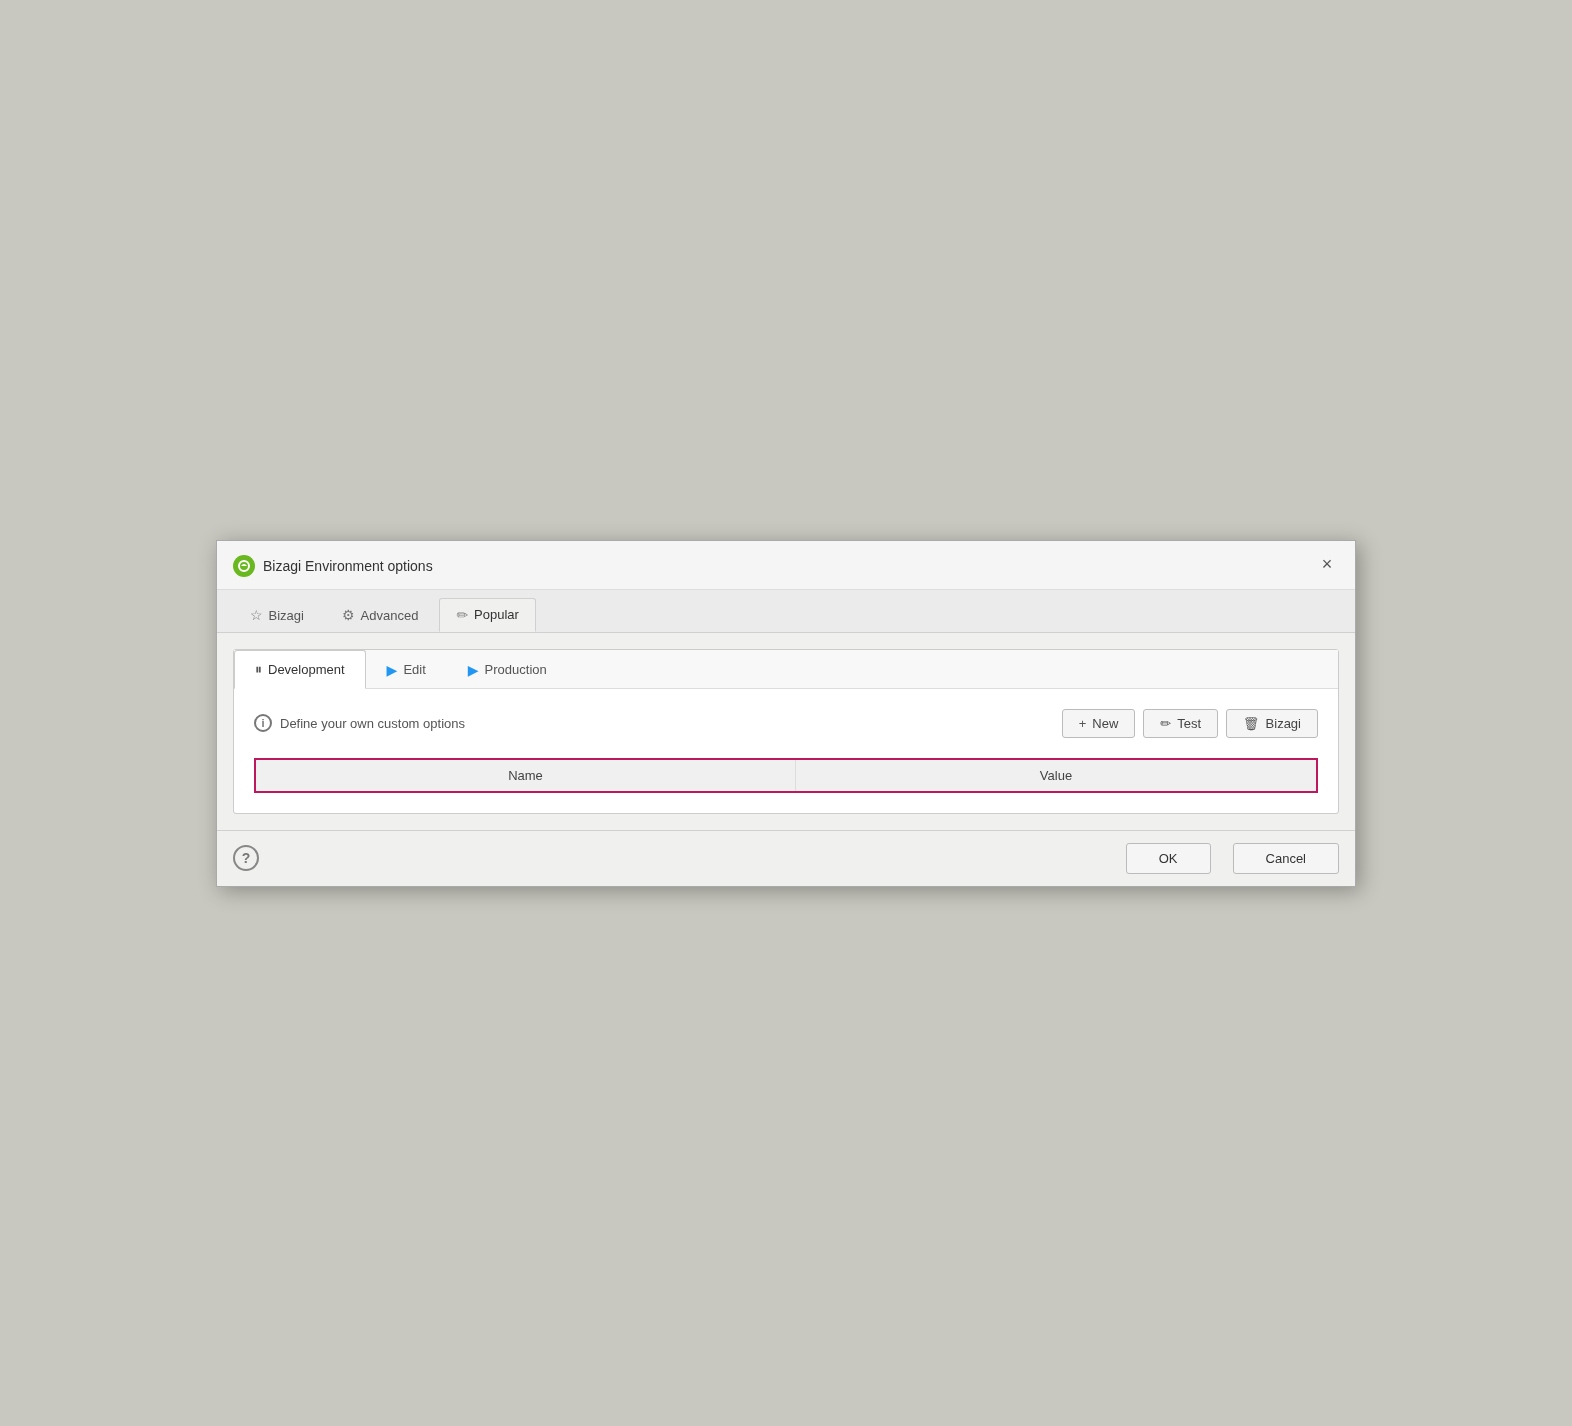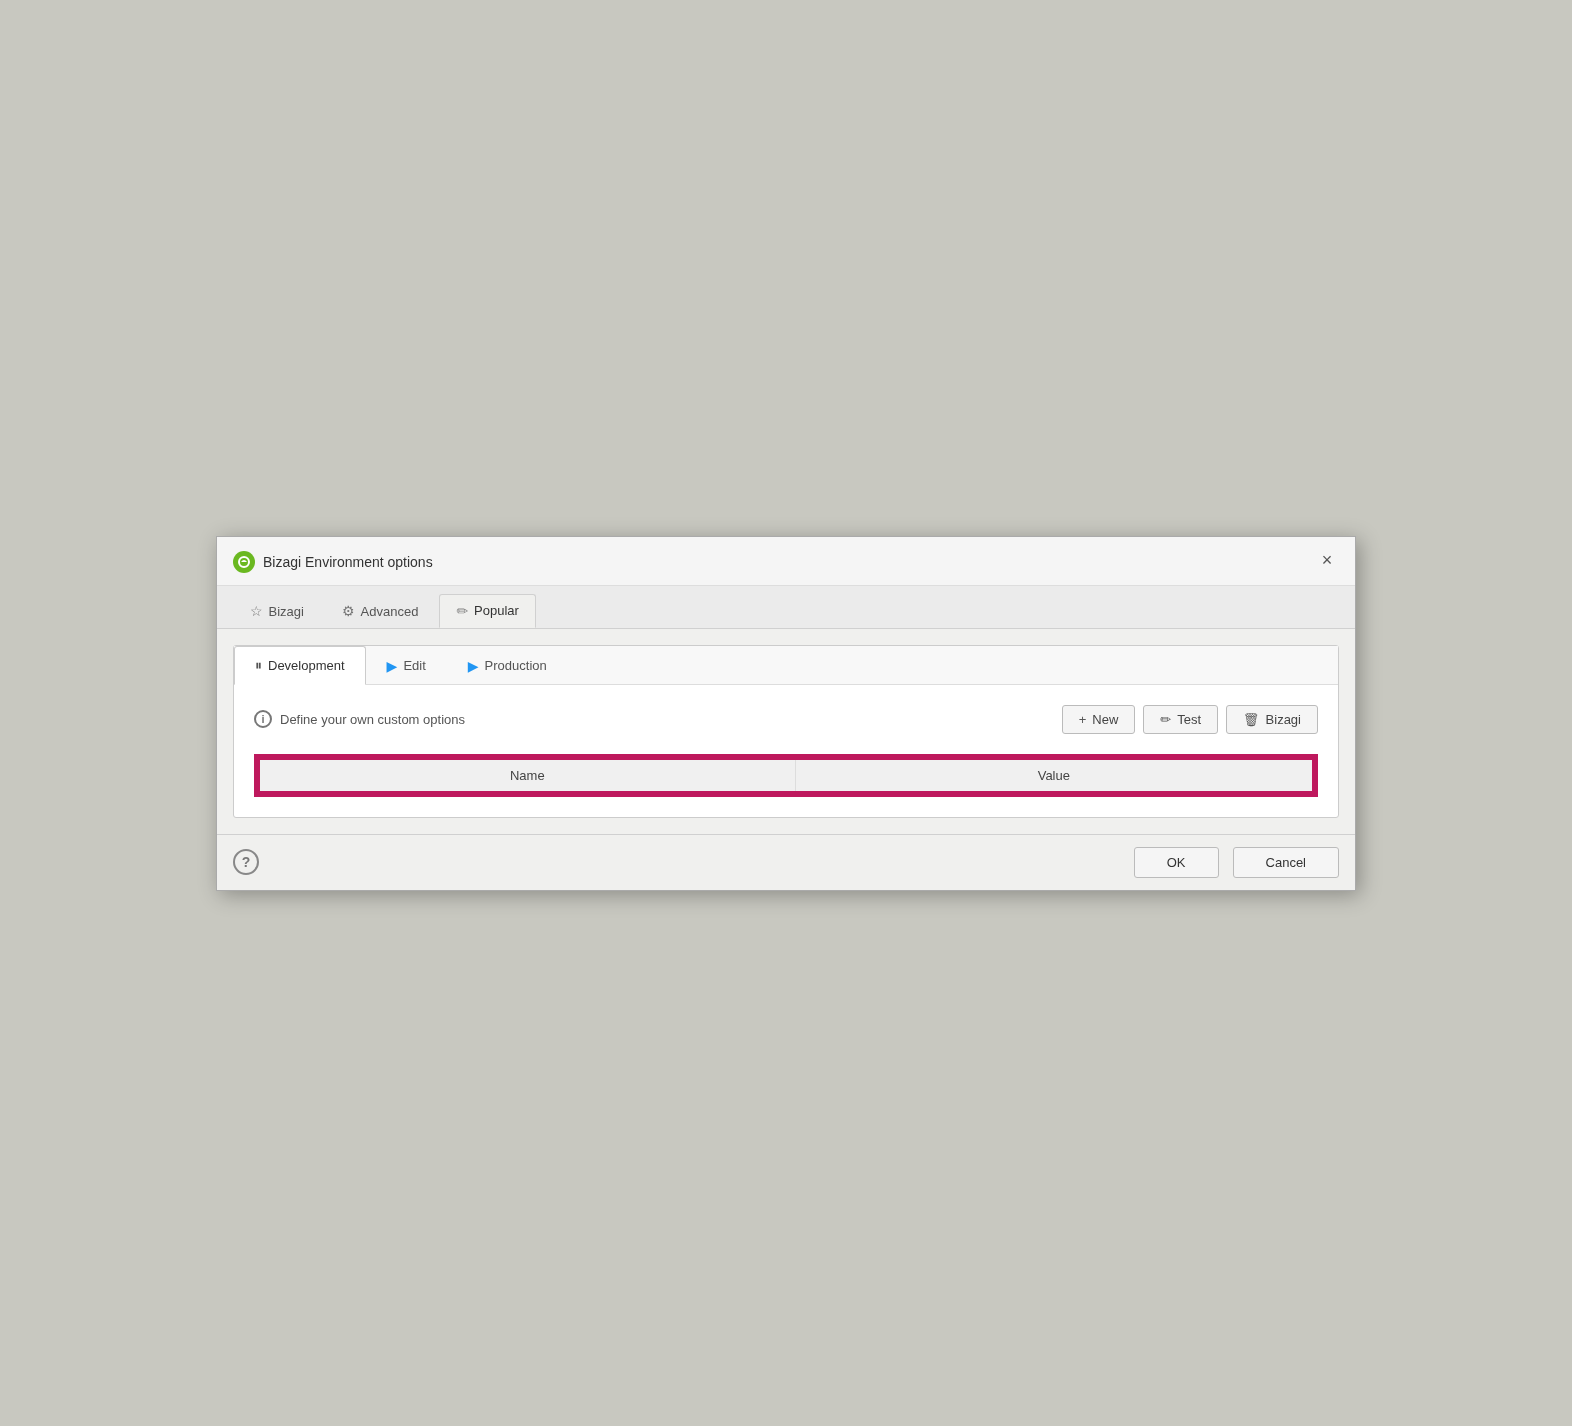--- a/index.html
+++ b/index.html
@@ -215,21 +215,21 @@
     }
 
     .action-btn-icon {
       font-size: 13px;
       color: #555;
     }
 
     .data-table {
       width: 100%;
       border-collapse: collapse;
-      border: 6px solid #be185d;
+      border: 2px solid #be185d;
     }
 
     .data-table th {
       background: #f0f0f0;
       border: 1px solid #ddd;
       padding: 8px 16px;
       text-align: center;
       font-weight: 400;
       font-size: 13px;
       color: #444;
@@ -264,21 +264,21 @@
       justify-content: center;
       font-size: 14px;
       font-weight: bold;
       color: #777;
       cursor: pointer;
       background: transparent;
     }
 
     .footer-right {
       display: flex;
-      gap: 14px;
+      gap: 22px;
     }
 
     .footer-btn {
       padding: 7px 32px;
       border: 1px solid #bbb;
       background: #f5f5f5;
       border-radius: 3px;
       cursor: pointer;
       font-size: 13px;
       color: #333;

